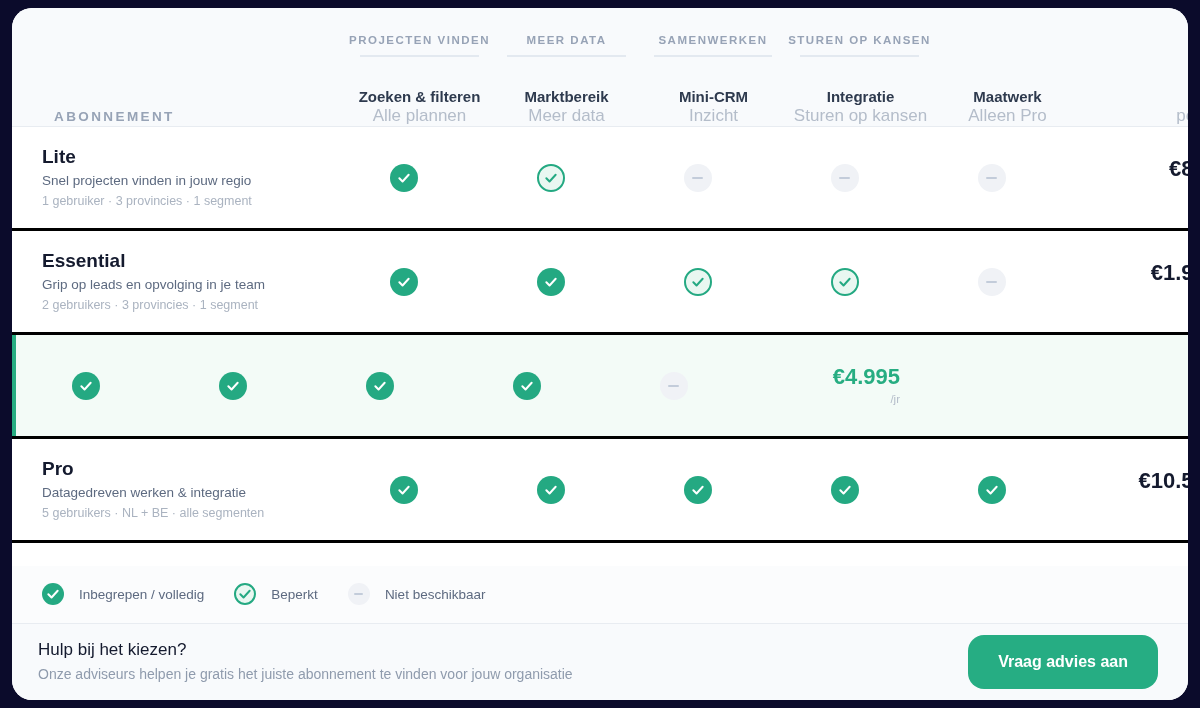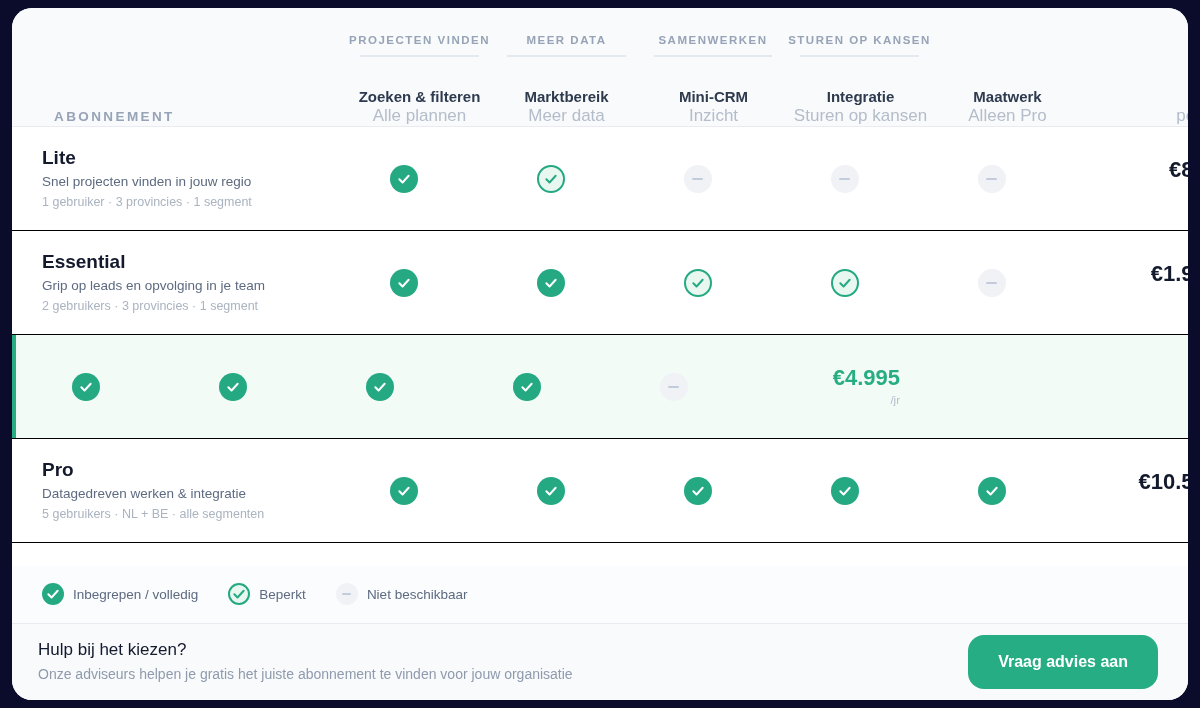--- a/index.html
+++ b/index.html
@@ -112,21 +112,21 @@
     padding-right: 28px;
   }
 
   
   .rows { flex: 1 1 auto; }
 
   .row {
     display: flex;
     align-items: center;
     height: 104px;
-    border-bottom: 1px solid #000000;
+    border-bottom: 3px solid #000000;
     position: relative;
     background: #ffffff;
   }
   .row.featured {
     background: #f3fbf7;
   }
   .row .accent {
     position: absolute;
     left: 0; top: 0; bottom: 0;
     width: 4px;
@@ -239,21 +239,21 @@
     display: flex;
     align-items: center;
     padding-left: 30px;
     gap: 30px;
     background: #fbfcfd;
     border-bottom: 1px solid #e8ecf1;
   }
   .legend-item {
     display: flex;
     align-items: center;
-    gap: 9px;
+    gap: 15px;
   }
   .legend-item .mark { width: 22px; height: 22px; }
   .legend-item .mark.none .dash { width: 9px; }
   .legend-label {
     font-size: 13.5px;
     color: #5d6a80;
   }
 
   
   .footer {

